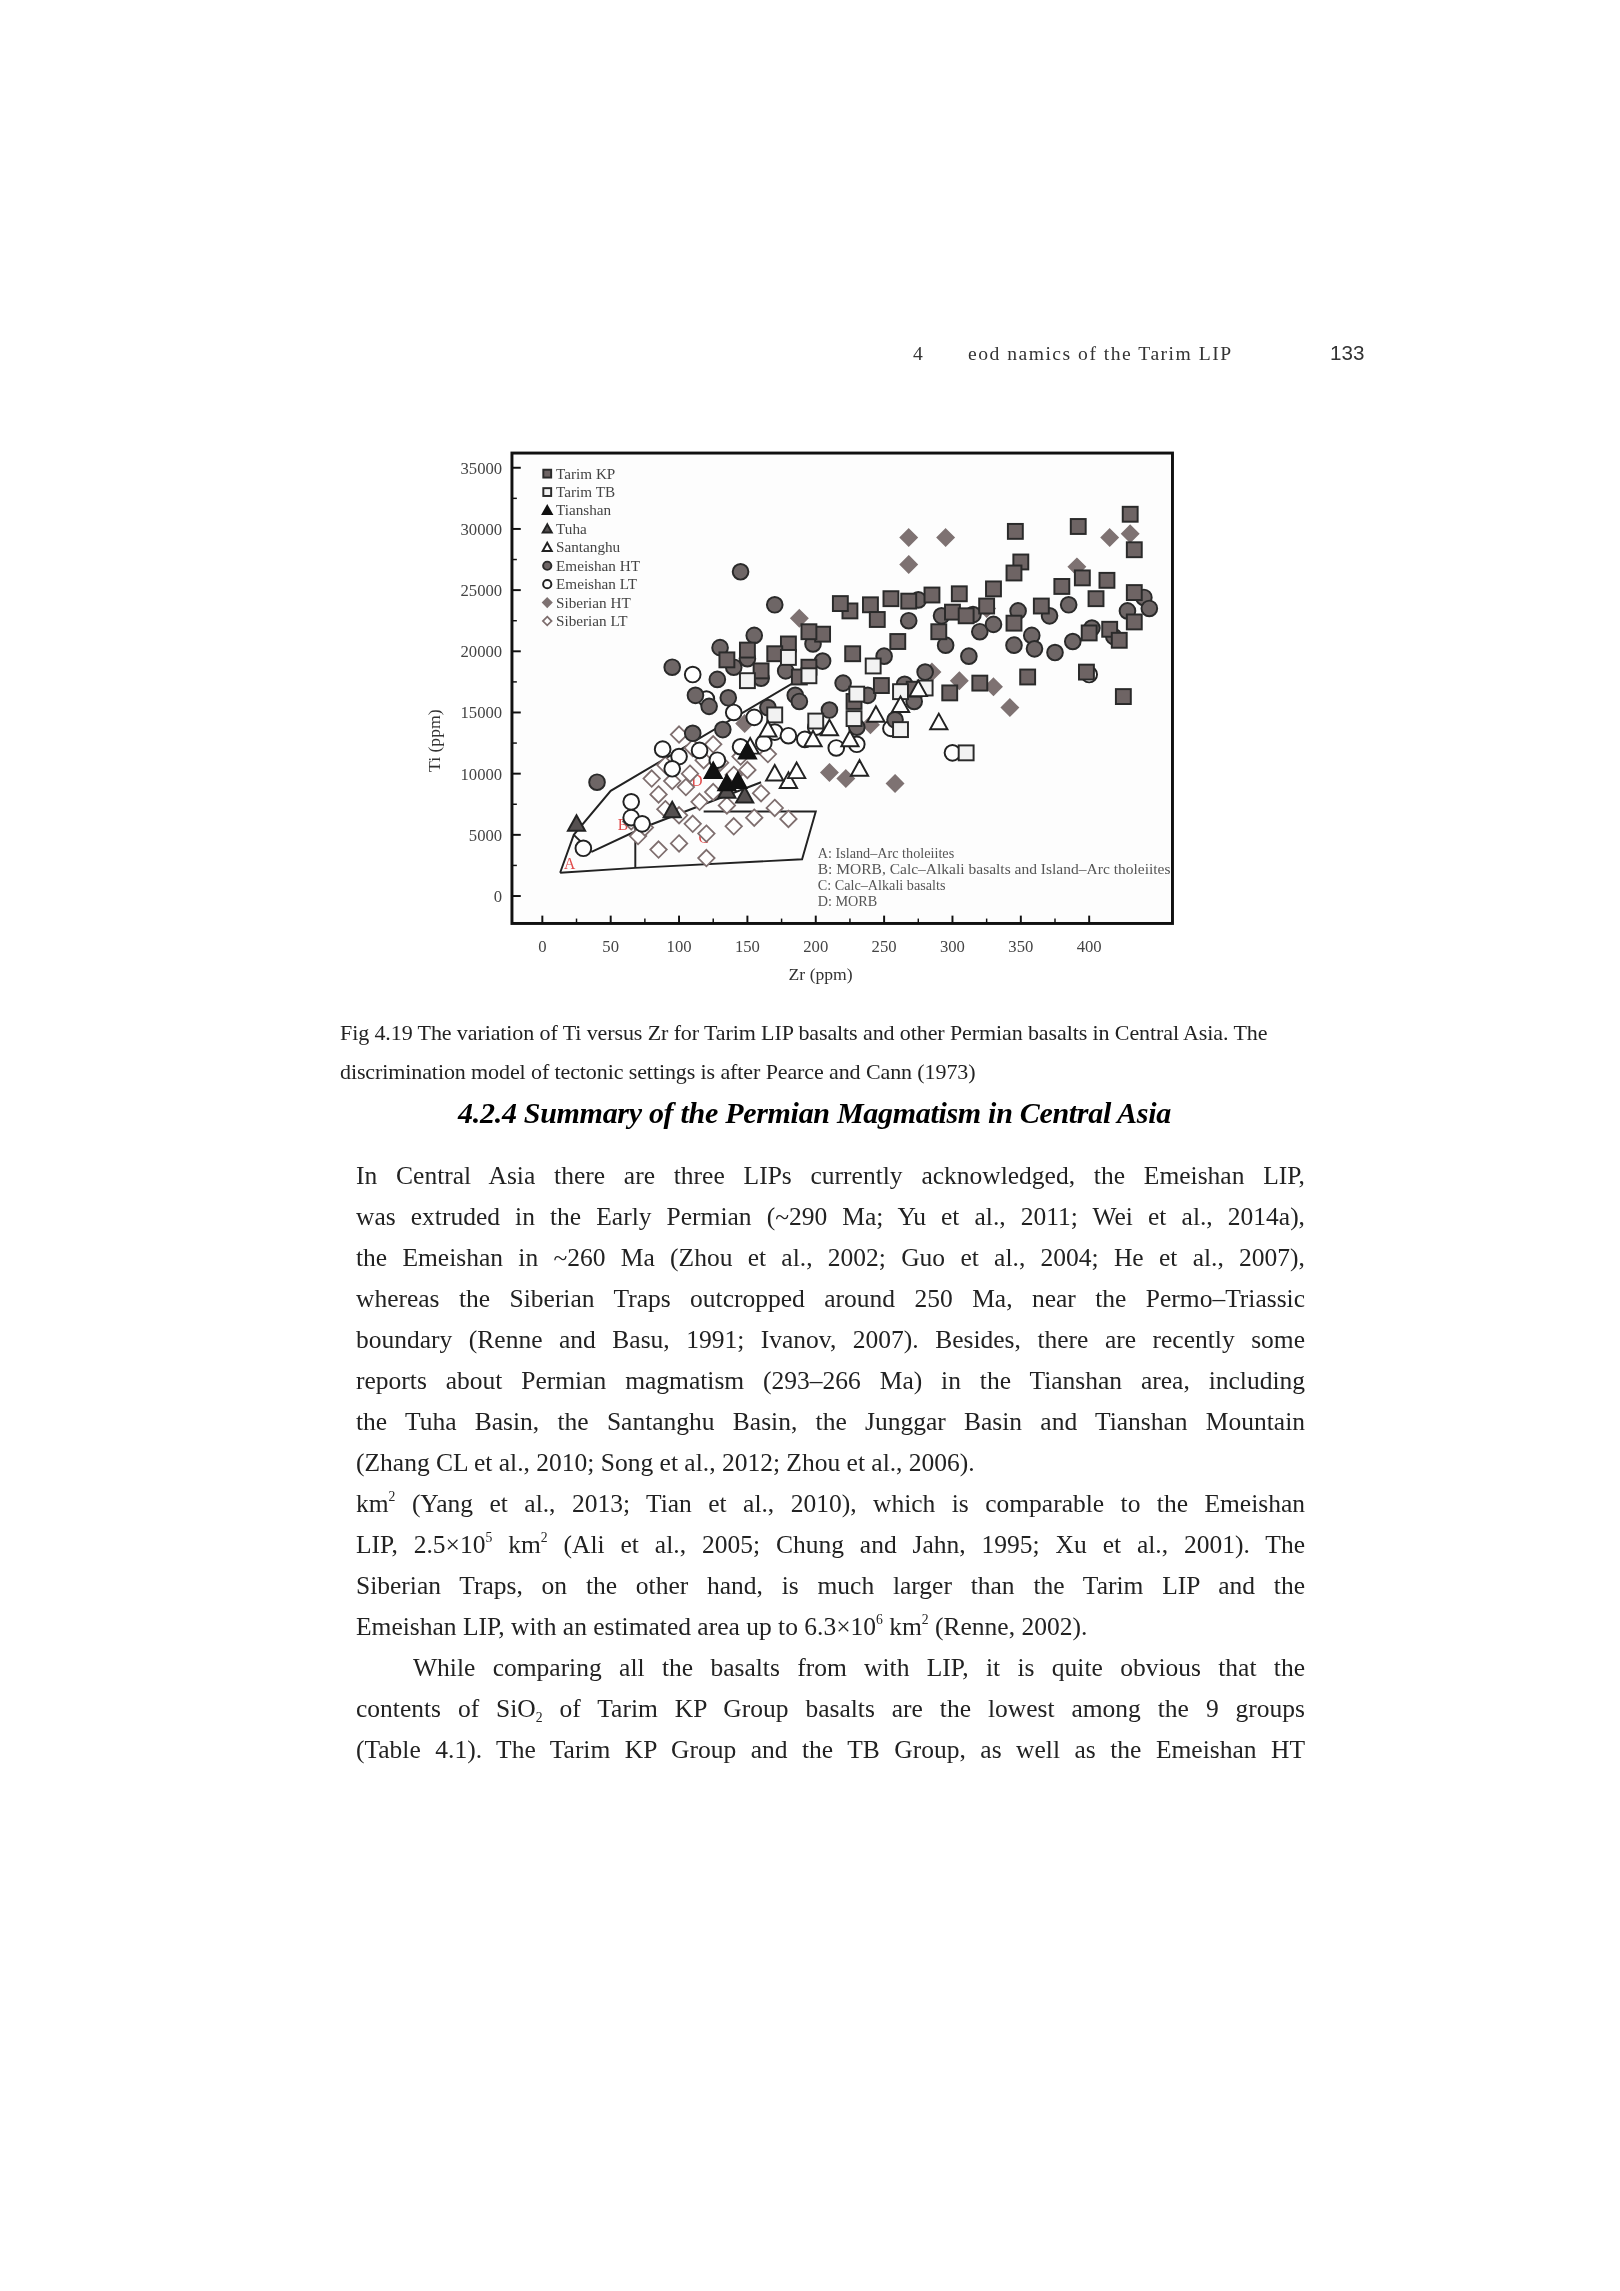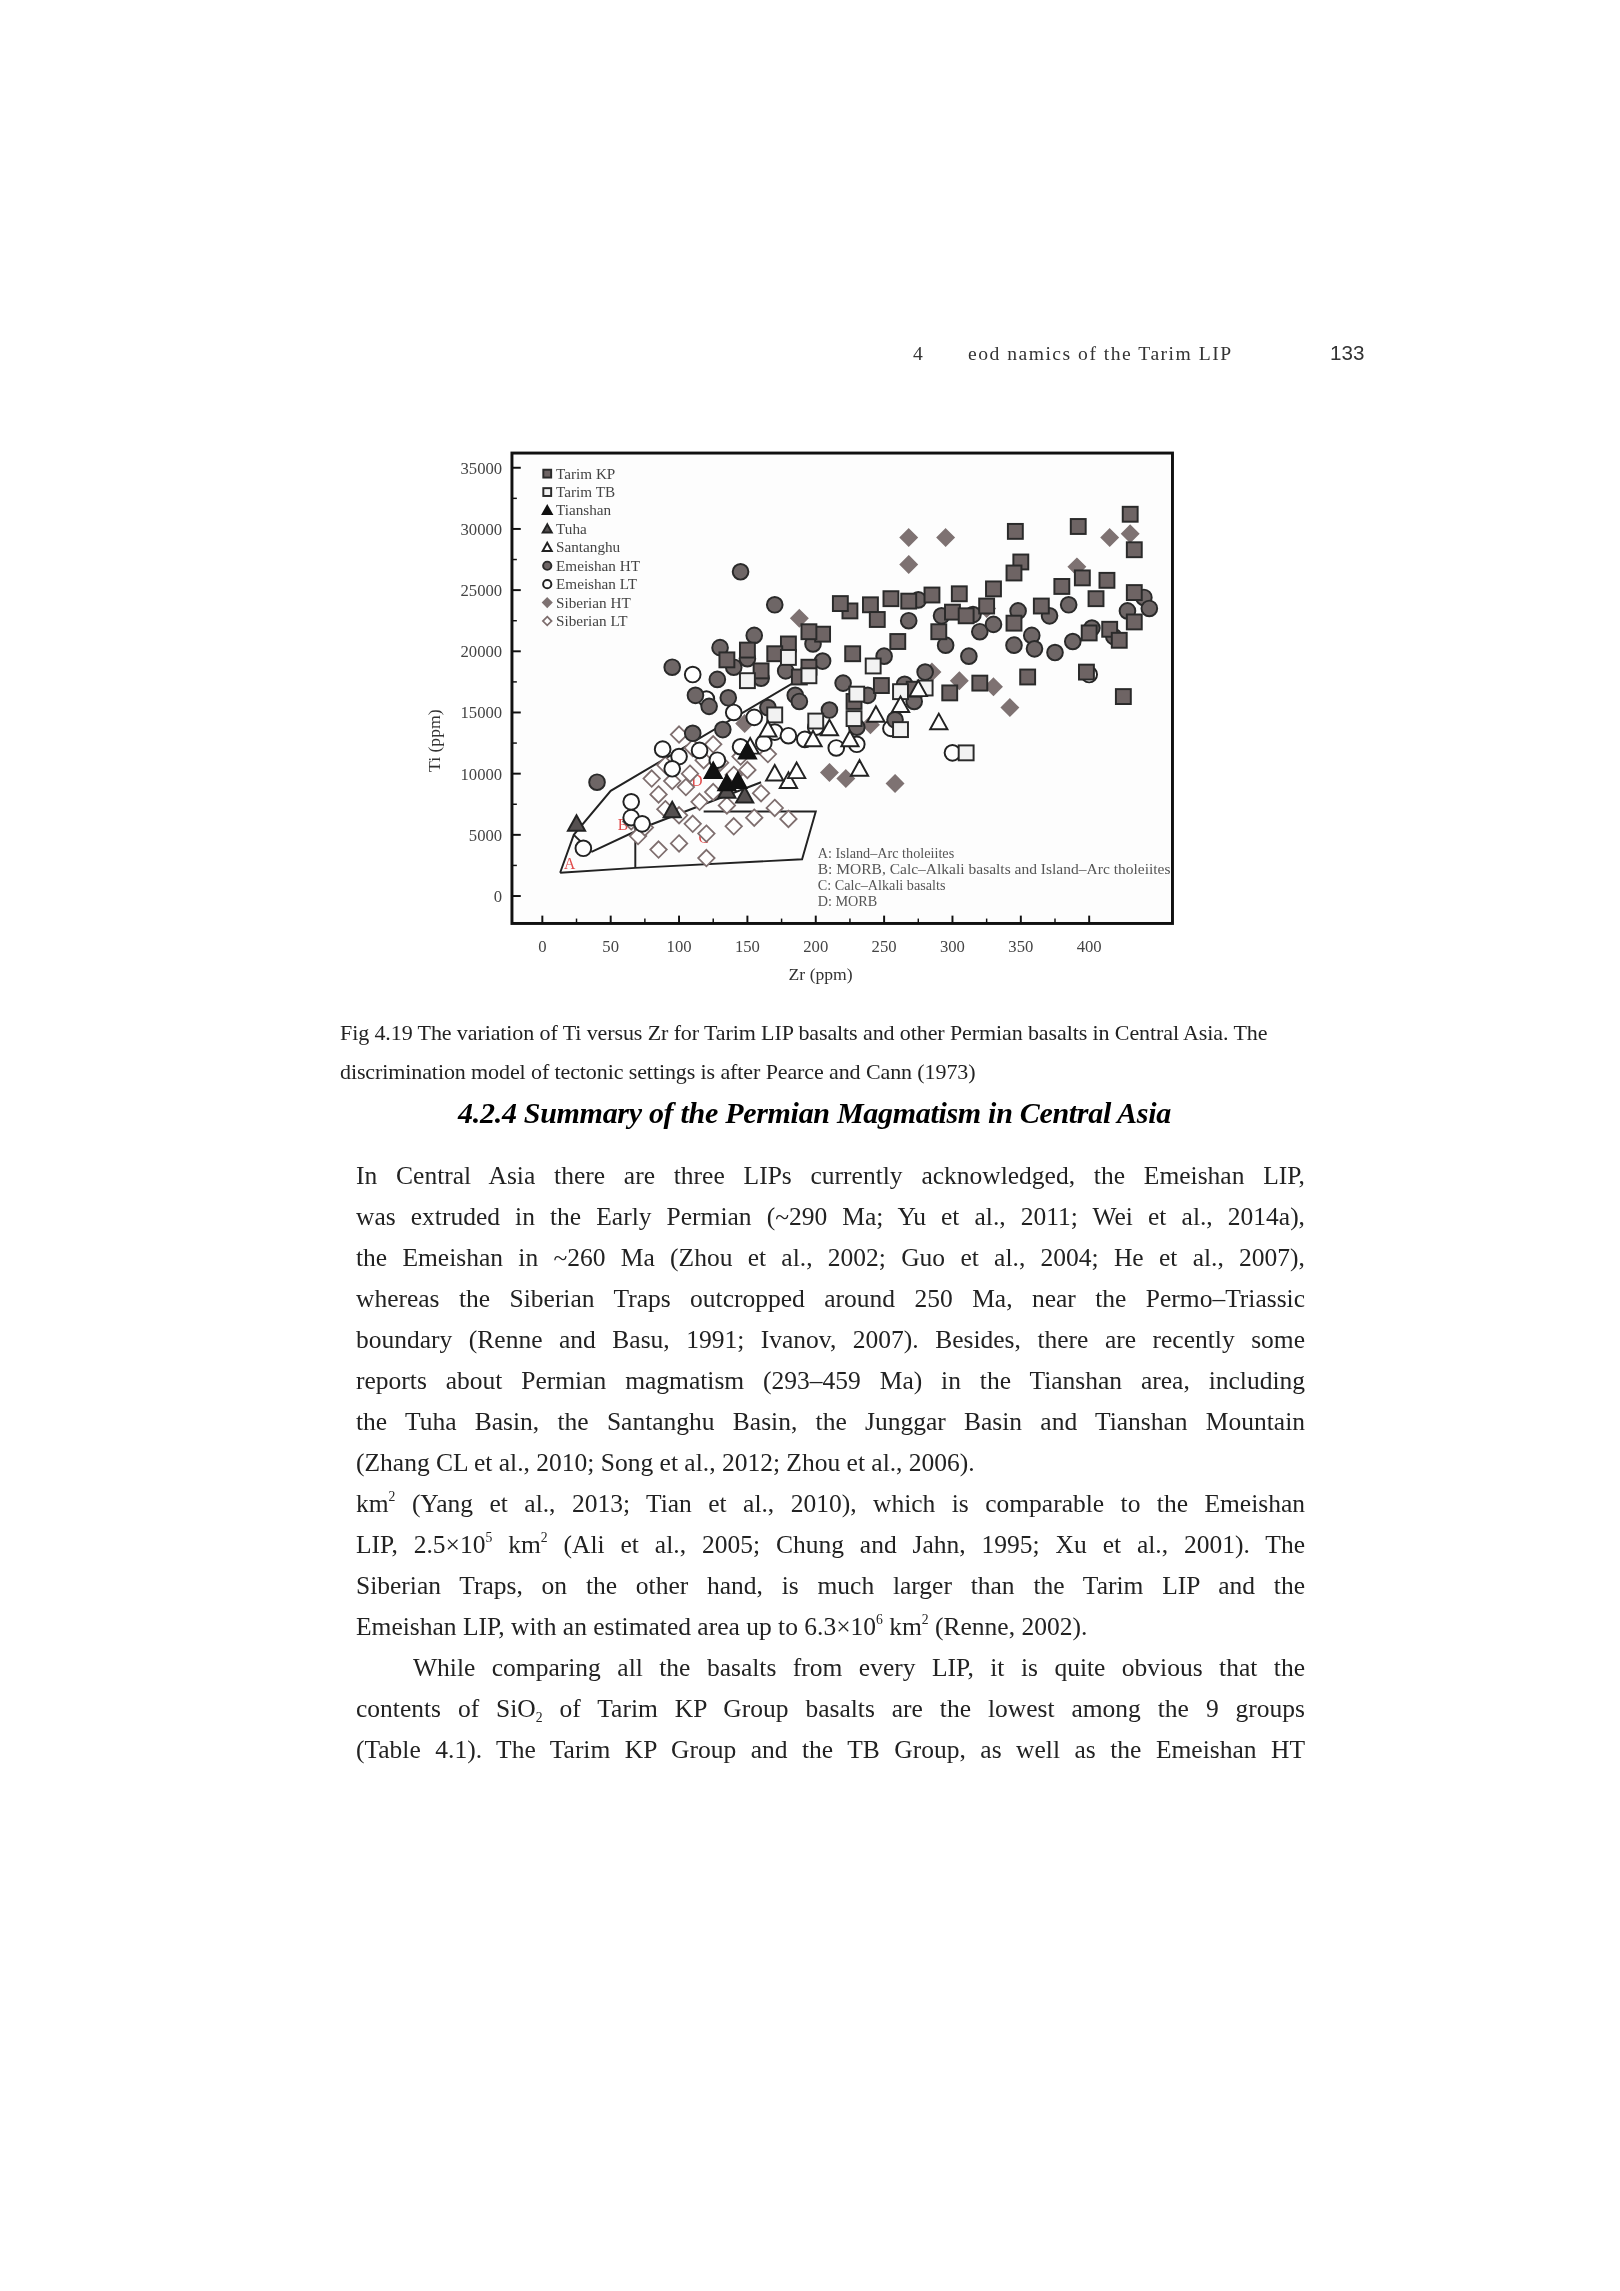--- a/index.html
+++ b/index.html
@@ -378,29 +378,29 @@
 
 <div class="section-heading">4.2.4 Summary of the Permian Magmatism in Central Asia</div>
 
 <div class="body-text">
   <div>
     <p>In Central Asia there are three LIPs currently acknowledged, the Emeishan LIP,</p>
     <p>was extruded in the Early Permian (~290 Ma; Yu et al., 2011; Wei et al., 2014a),</p>
     <p>the Emeishan in ~260 Ma (Zhou et al., 2002; Guo et al., 2004; He et al., 2007),</p>
     <p>whereas the Siberian Traps outcropped around 250 Ma, near the Permo–Triassic</p>
     <p>boundary (Renne and Basu, 1991; Ivanov, 2007). Besides, there are recently some</p>
-    <p>reports about Permian magmatism (293–459 Ma) in the Tianshan area, including</p>
+    <p>reports about Permian magmatism (293–266 Ma) in the Tianshan area, including</p>
     <p>the Tuha Basin, the Santanghu Basin, the Junggar Basin and Tianshan Mountain</p>
     <p class="last">(Zhang CL et al., 2010; Song et al., 2012; Zhou et al., 2006).</p>
   </div>
   <div>
     <p><span>km</span><sup>2</sup><span> (Yang et al., 2013; Tian et al., 2010), which is comparable to the Emeishan</span></p>
     <p><span>LIP, 2.5×10</span><sup>5</sup><span> km</span><sup>2</sup><span> (Ali et al., 2005; Chung and Jahn, 1995; Xu et al., 2001). The</span></p>
     <p>Siberian Traps, on the other hand, is much larger than the Tarim LIP and the</p>
     <p class="last"><span>Emeishan LIP, with an estimated area up to 6.3×10</span><sup>6</sup><span> km</span><sup>2</sup><span> (Renne, 2002).</span></p>
   </div>
   <div>
-    <p class="indent">While comparing all the basalts from every LIP, it is quite obvious that the</p>
+    <p class="indent">While comparing all the basalts from with LIP, it is quite obvious that the</p>
     <p><span>contents of SiO</span><sub>2</sub><span> of Tarim KP Group basalts are the lowest among the 9 groups</span></p>
     <p>(Table 4.1). The Tarim KP Group and the TB Group, as well as the Emeishan HT</p>
   </div>
 </div>
 
 
 </body></html>

